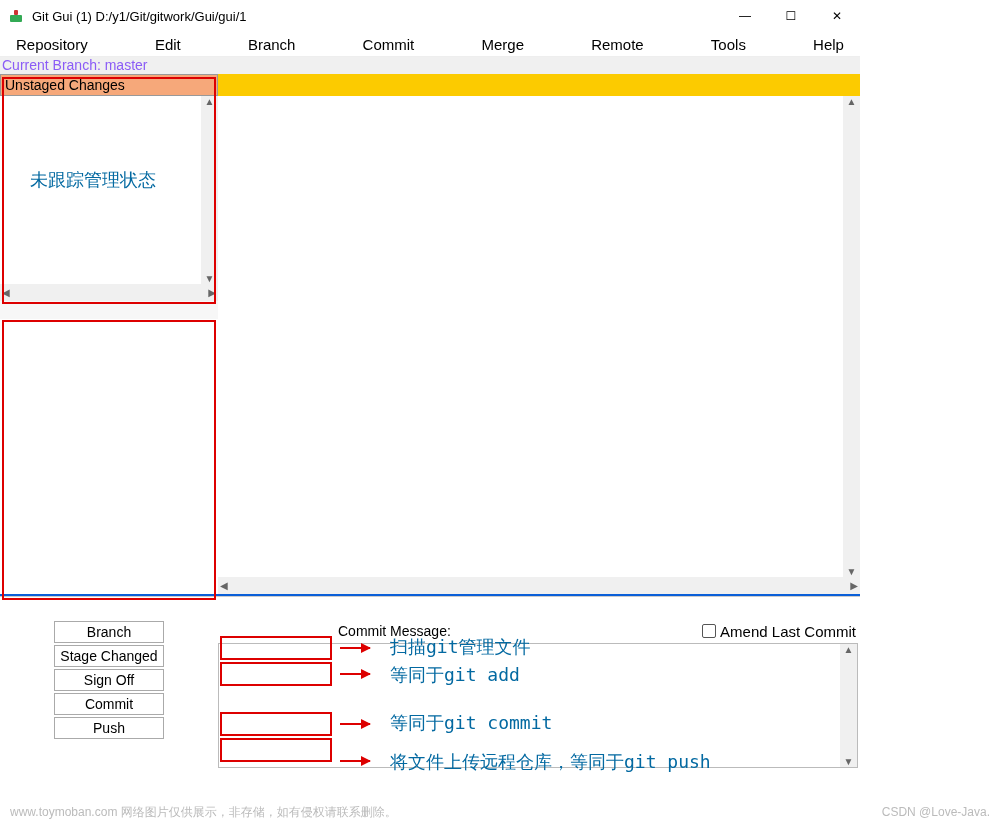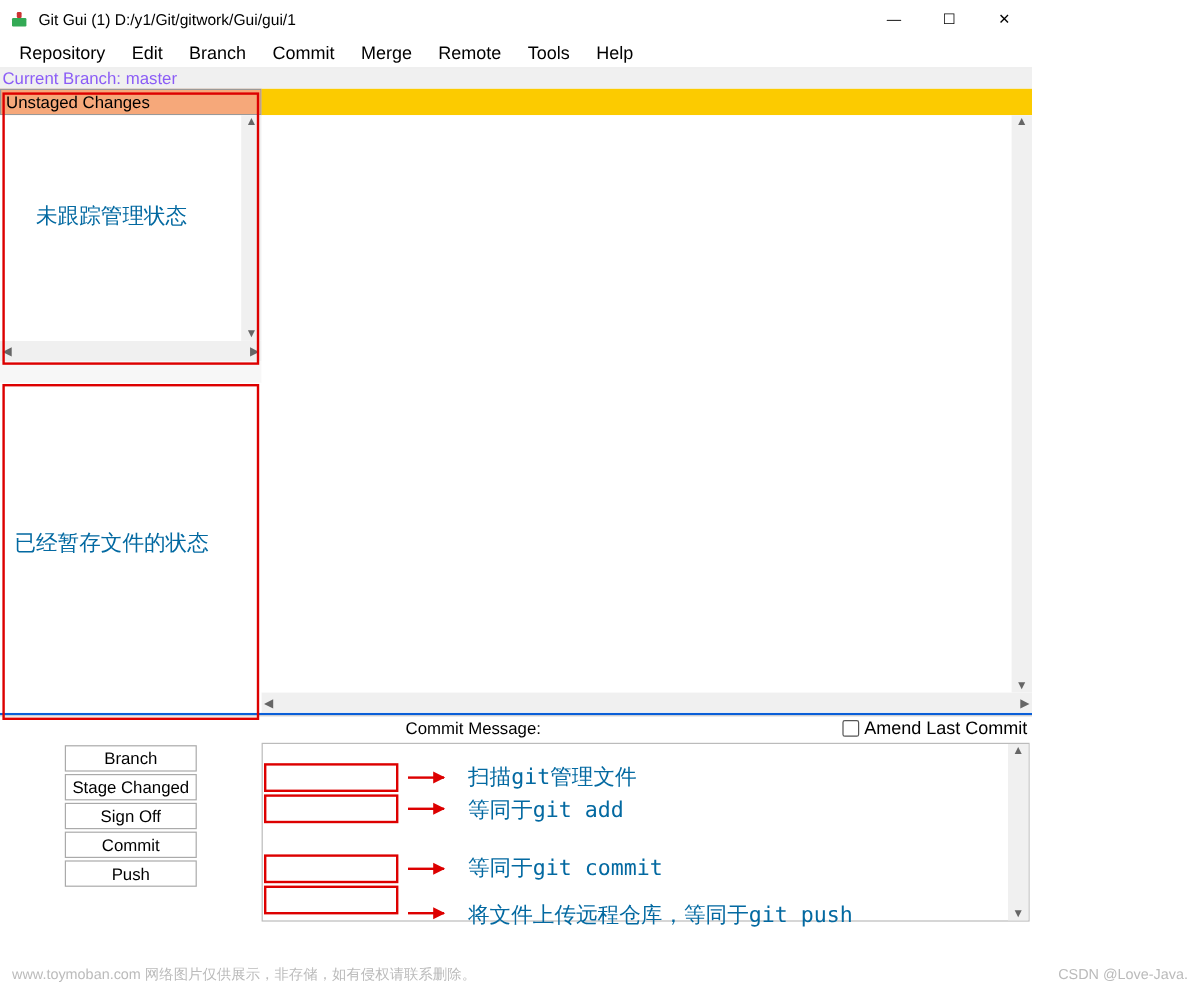--- a/index.html
+++ b/index.html
@@ -3,41 +3,41 @@
 <meta charset="utf-8">
 <style>
   * { box-sizing: border-box; margin: 0; padding: 0; font-family: "Segoe UI", Tahoma, sans-serif; }
   body { width: 1000px; height: 821px; background: #fff; position: relative; font-size: 14px; overflow: hidden; }
   .window { width: 860px; height: 790px; background: #fff; position: relative; }
   .titlebar { height: 32px; display: flex; align-items: center; background: #fff; padding-left: 8px; }
   .titlebar .icon { width: 16px; height: 16px; display: inline-flex; align-items: center; justify-content: center; }
   .titlebar .title { margin-left: 8px; font-size: 13px; color: #000; }
   .winbtns { position: absolute; right: 0; top: 0; display: flex; }
   .winbtn { width: 46px; height: 32px; display: flex; align-items: center; justify-content: center; font-family: "Segoe MDL2 Assets","Segoe UI Symbol",sans-serif; font-size: 12px; }
-  .menubar { height: 24px; display: flex; align-items: center; padding: 0 6px; background: #fff; gap: 2px; }
+  .menubar { height: 24px; display: flex; align-items: center; padding: 0 6px; background: #fff; gap: 2px; justify-content: space-between; }
   .menuitem { padding: 2px 10px; font-size: 15px; color: #000; }
   .branchbar { height: 18px; padding: 0 2px; font-size: 14px; color: #8b5cf6; background: #f0f0f0; border-top:1px solid #eee; }
   .mainrow { display: flex; width: 100%; }
   .leftcol { width: 218px; display: flex; flex-direction: column; }
   .rightcol { flex: 1; display: flex; flex-direction: column; position: relative; }
   .panelhead { height: 22px; display: flex; align-items: center; padding: 0 4px; font-size: 14px; border:1px solid #999;}
   .panelhead.unstaged { background: #f6a87a; }
   .panelhead.staged { background: #8aee8a; }
   .panelbody { position: relative; background: #fff; }
   .vscroll { position: absolute; right: 0; top: 0; width: 17px; height: 100%; background: #f0f0f0; display:flex; flex-direction:column; justify-content:space-between; align-items:center;}
   .vscroll .arrow, .hscroll .arrow { font-size:10px; color:#666; }
   .hscroll { height: 17px; background: #f0f0f0; display:flex; justify-content:space-between; align-items:center; padding:0 2px;}
   .yellowbar { height: 22px; background: #fccb00; width: 100%; }
   .diffarea { flex: 1; background: #fff; position: relative; }
   .diffarea .vscroll { height: 100%; }
   .bottom { display: flex; height: 174px; border-top:1px solid #ccc;}
   .btncol { width: 218px; display: flex; flex-direction: column; align-items: center; padding-top: 24px; gap: 2px; }
   .gbtn { width: 110px; height: 22px; font-size: 14px; background:#fff; border:1px solid #aaa; display:flex; align-items:center; justify-content:center; }
   .commitcol { flex: 1; display:flex; flex-direction:column; }
-  .commithdr { display:flex; align-items:center; height: 20px; padding-right: 4px; }
+  .commithdr { display:flex; align-items:center; height: 20px; padding-right: 4px; margin-top: 24px; }
   .commithdr .lbl { margin-left: 120px; font-size:14px; }
   .commithdr .amend { margin-left:auto; display:flex; align-items:center; gap:4px; font-size:15px;}
   .checkbox { width:14px; height:14px; border:1px solid #555; border-radius:2px; display:inline-block;}
   .commitmsg { flex:1; background:#fff; border:1px solid #bbb; margin:2px 2px 2px 0; position:relative;}
   .commitmsg .vscroll { height:100%; }
   .redbox { position:absolute; border:2px solid #d00; pointer-events:none; }
   .redtxt { position:absolute; color:#0369a1; font-size:18px; font-family: "SimSun","Segoe UI",monospace; pointer-events:none; white-space:nowrap;}
   .redarrow { position:absolute; width:30px; height:2px; background:#d00; pointer-events:none;}
   .redarrow::after { content:""; position:absolute; right:-1px; top:-4px; border-left:10px solid #d00; border-top:5px solid transparent; border-bottom:5px solid transparent;}
   .bluesep { height:2px; background:#0a5fd8; width:100%; }
@@ -133,21 +133,20 @@
           <span class="arrow">▼</span>
         </div>
       </div>
     </div>
   </div>
 
   <div class="redbox" style="left:2px; top:77px; width:214px; height:227px;"></div>
   <div class="redtxt" style="left:30px; top:168px;">未跟踪管理状态</div>
 
   <div class="redbox" style="left:2px; top:320px; width:214px; height:280px;"></div>
-  <div class="redtxt" style="left:12px; top:440px;">已经暂存文件的状态</div>
 
   <div class="redbox" style="left:220px; top:636px; width:112px; height:24px;"></div>
   <div class="redarrow" style="left:340px; top:647px;"></div>
   <div class="redtxt" style="left:390px; top:635px; font-family:'SimSun',monospace;">扫描git管理文件</div>
 
   <div class="redbox" style="left:220px; top:662px; width:112px; height:24px;"></div>
   <div class="redarrow" style="left:340px; top:673px;"></div>
   <div class="redtxt" style="left:390px; top:663px; font-family:'SimSun',monospace;">等同于git add</div>
 
   <div class="redbox" style="left:220px; top:712px; width:112px; height:24px;"></div>

